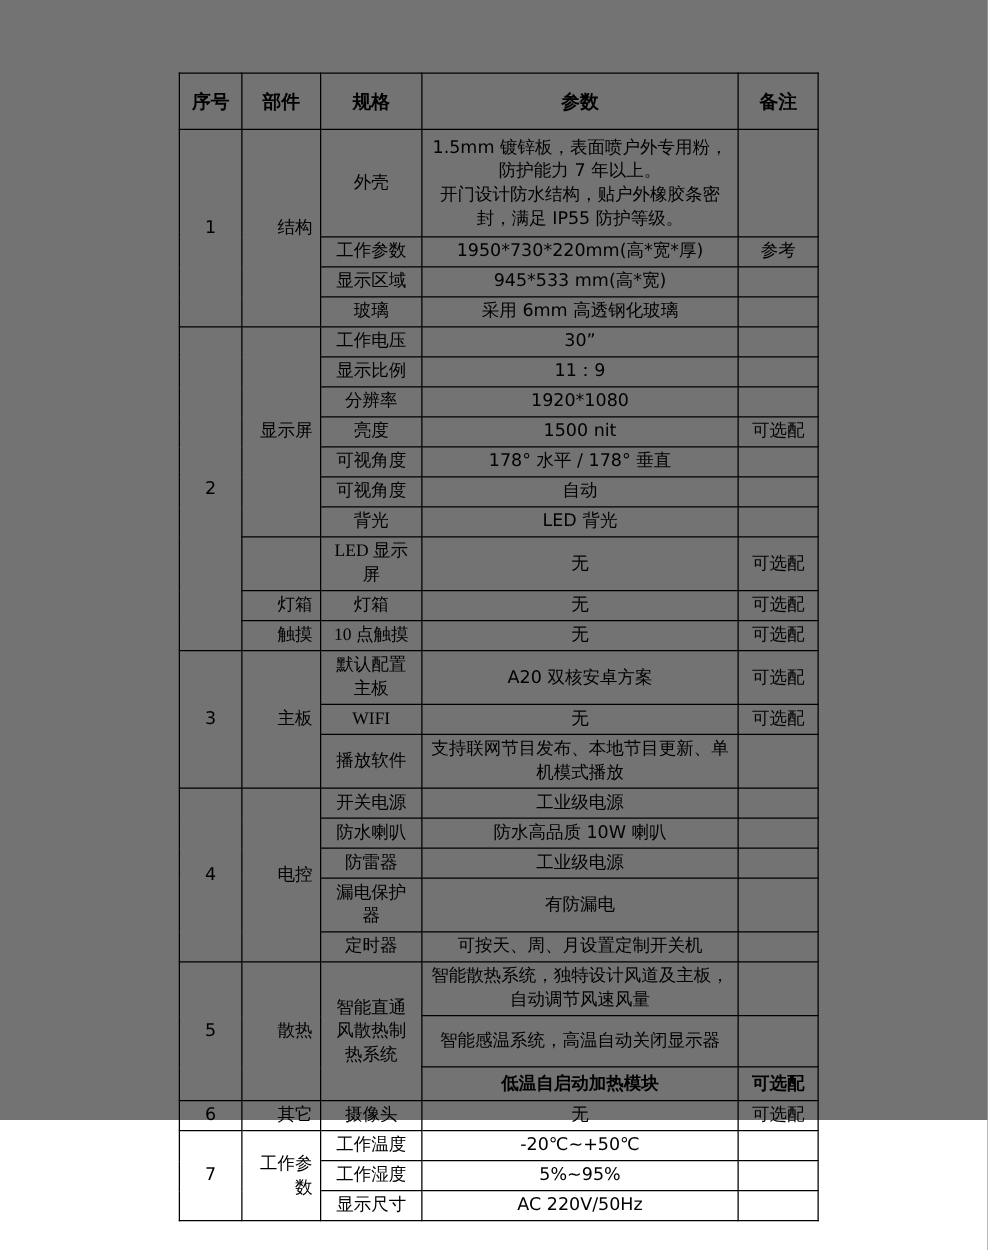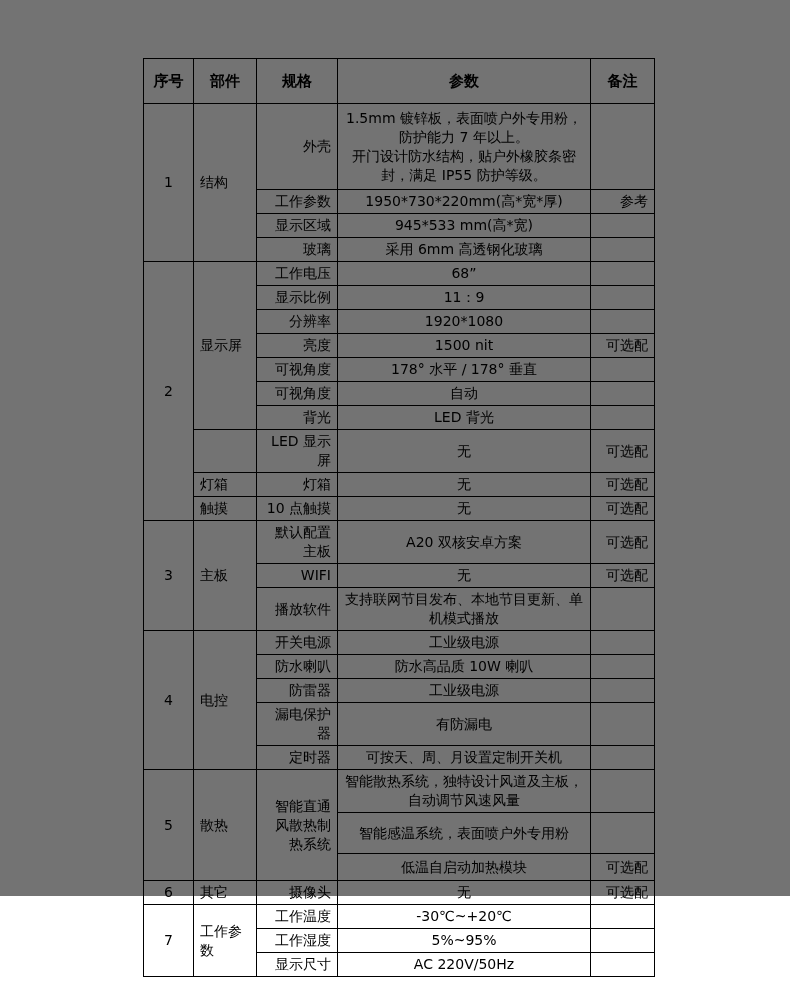--- a/index.html
+++ b/index.html
@@ -29,27 +29,27 @@
   }
   .spec th{
     font-size:15px;
     font-weight:bold;
     height:40px;
     text-align:center;
     padding:2px 2px;
   }
   .spec tr{height:23px;}
   tr.h40{height:41px;}
-  tr.h27{height:27px;}
+  tr.h27{height:27px;font-weight:bold;}
   tr.h84{height:86px;}
   .c-no{text-align:center;}
-  .c-comp{text-align:left;}
-  .c-spec{text-align:right;}
+  .c-comp{text-align:right;}
+  .c-spec{text-align:center;font-family:Liberation Serif, serif;}
   .c-param{text-align:center;white-space:pre-line;}
-  .c-note{text-align:right;}
+  .c-note{text-align:center;}
 </style>
 </head>
 <body>
 
 <div class="page">
   <table class="spec">
     <colgroup>
       <col style="width:50px">
         <col style="width:63px">
         <col style="width:81px">
@@ -88,21 +88,21 @@
       <tr>
         <td class="c-spec">玻璃</td>
         <td class="c-param">采用 6mm 高透钢化玻璃</td>
         <td class="c-note"></td>
       </tr>
 
       <tr>
         <td class="c-no" rowspan="10">2</td>
         <td class="c-comp" rowspan="7">显示屏</td>
         <td class="c-spec">工作电压</td>
-        <td class="c-param">68”</td>
+        <td class="c-param">30”</td>
         <td class="c-note"></td>
       </tr>
       <tr>
         <td class="c-spec">显示比例</td>
         <td class="c-param">11：9</td>
         <td class="c-note"></td>
       </tr>
       <tr>
         <td class="c-spec">分辨率</td>
         <td class="c-param">1920*1080</td>
@@ -194,41 +194,41 @@
       </tr>
 
       <tr class="h40">
         <td class="c-no" rowspan="3">5</td>
         <td class="c-comp" rowspan="3">散热</td>
         <td class="c-spec" rowspan="3">智能直通风散热制热系统</td>
         <td class="c-param">智能散热系统，独特设计风道及主板，自动调节风速风量</td>
         <td class="c-note"></td>
       </tr>
       <tr class="h40">
-        <td class="c-param">智能感温系统，表面喷户外专用粉</td>
+        <td class="c-param">智能感温系统，高温自动关闭显示器</td>
         <td class="c-note"></td>
       </tr>
       <tr class="h27">
         <td class="c-param">低温自启动加热模块</td>
         <td class="c-note">可选配</td>
       </tr>
 
       <tr>
         <td class="c-no">6</td>
         <td class="c-comp">其它</td>
         <td class="c-spec">摄像头</td>
         <td class="c-param">无</td>
         <td class="c-note">可选配</td>
       </tr>
 
       <tr>
         <td class="c-no" rowspan="3">7</td>
         <td class="c-comp" rowspan="3">工作参数</td>
         <td class="c-spec">工作温度</td>
-        <td class="c-param">-30℃~+20℃</td>
+        <td class="c-param">-20℃~+50℃</td>
         <td class="c-note"></td>
       </tr>
       <tr>
         <td class="c-spec">工作湿度</td>
         <td class="c-param">5%~95%</td>
         <td class="c-note"></td>
       </tr>
       <tr>
         <td class="c-spec">显示尺寸</td>
         <td class="c-param">AC 220V/50Hz</td>

